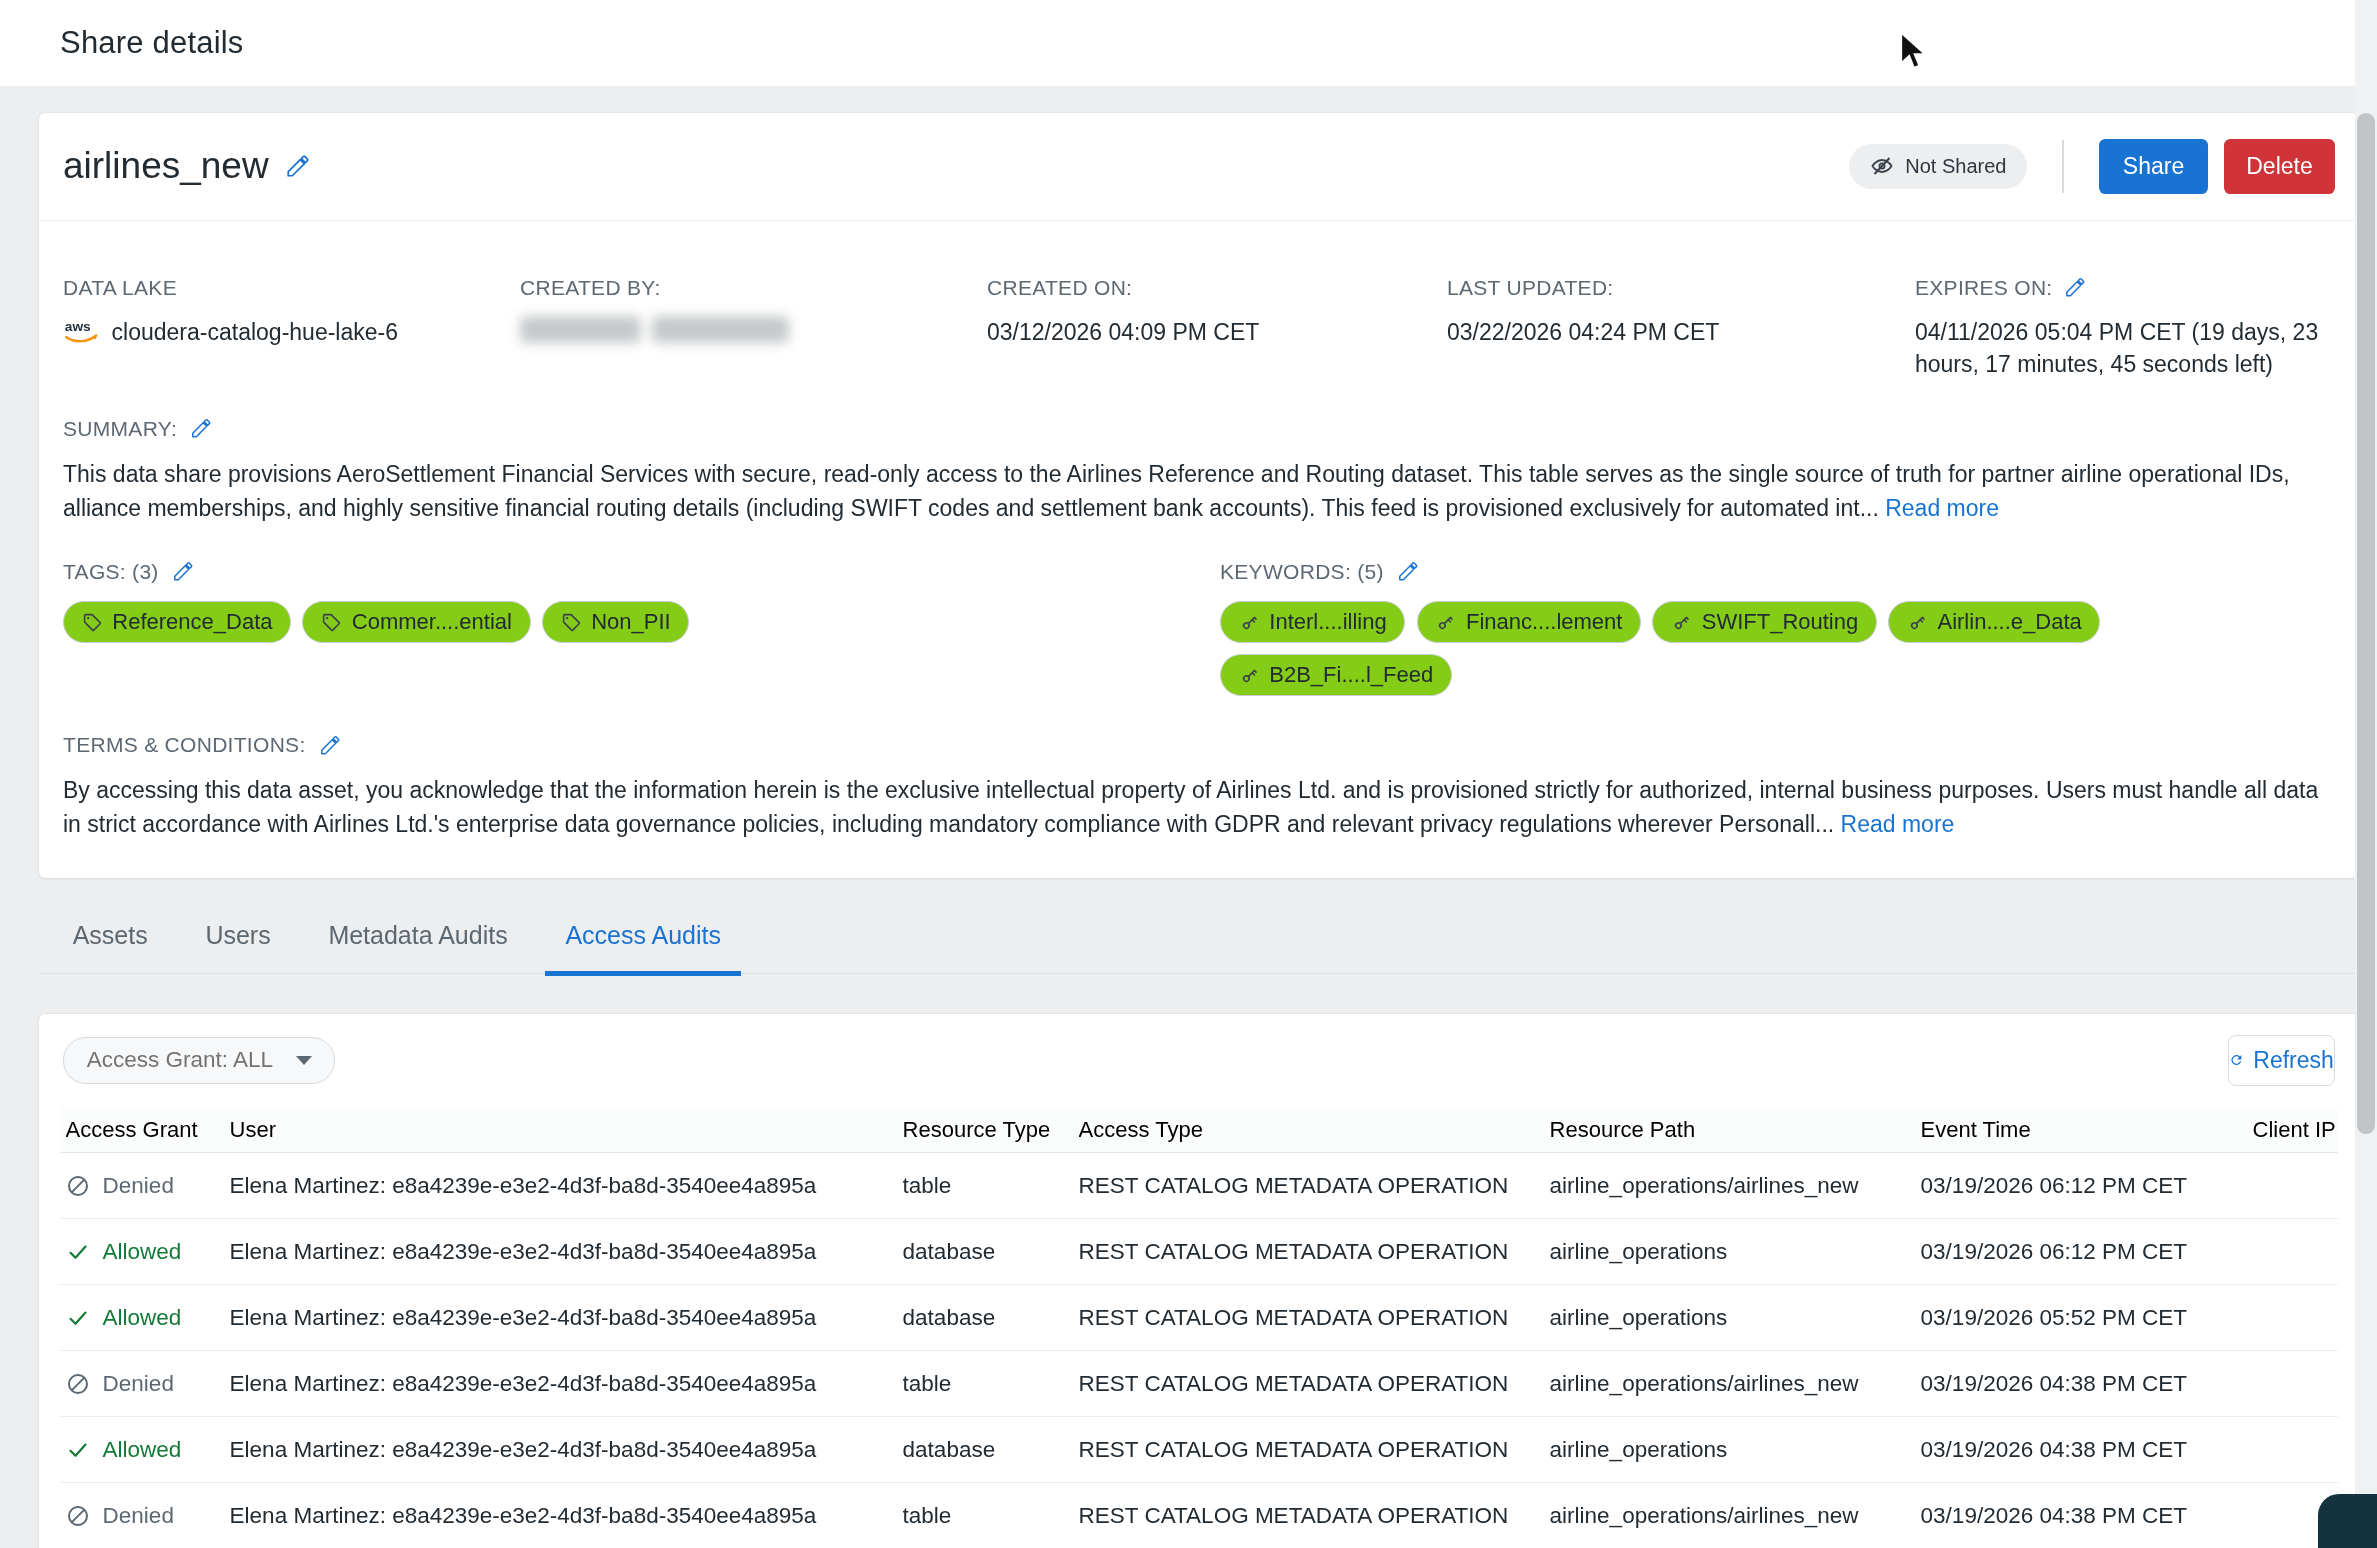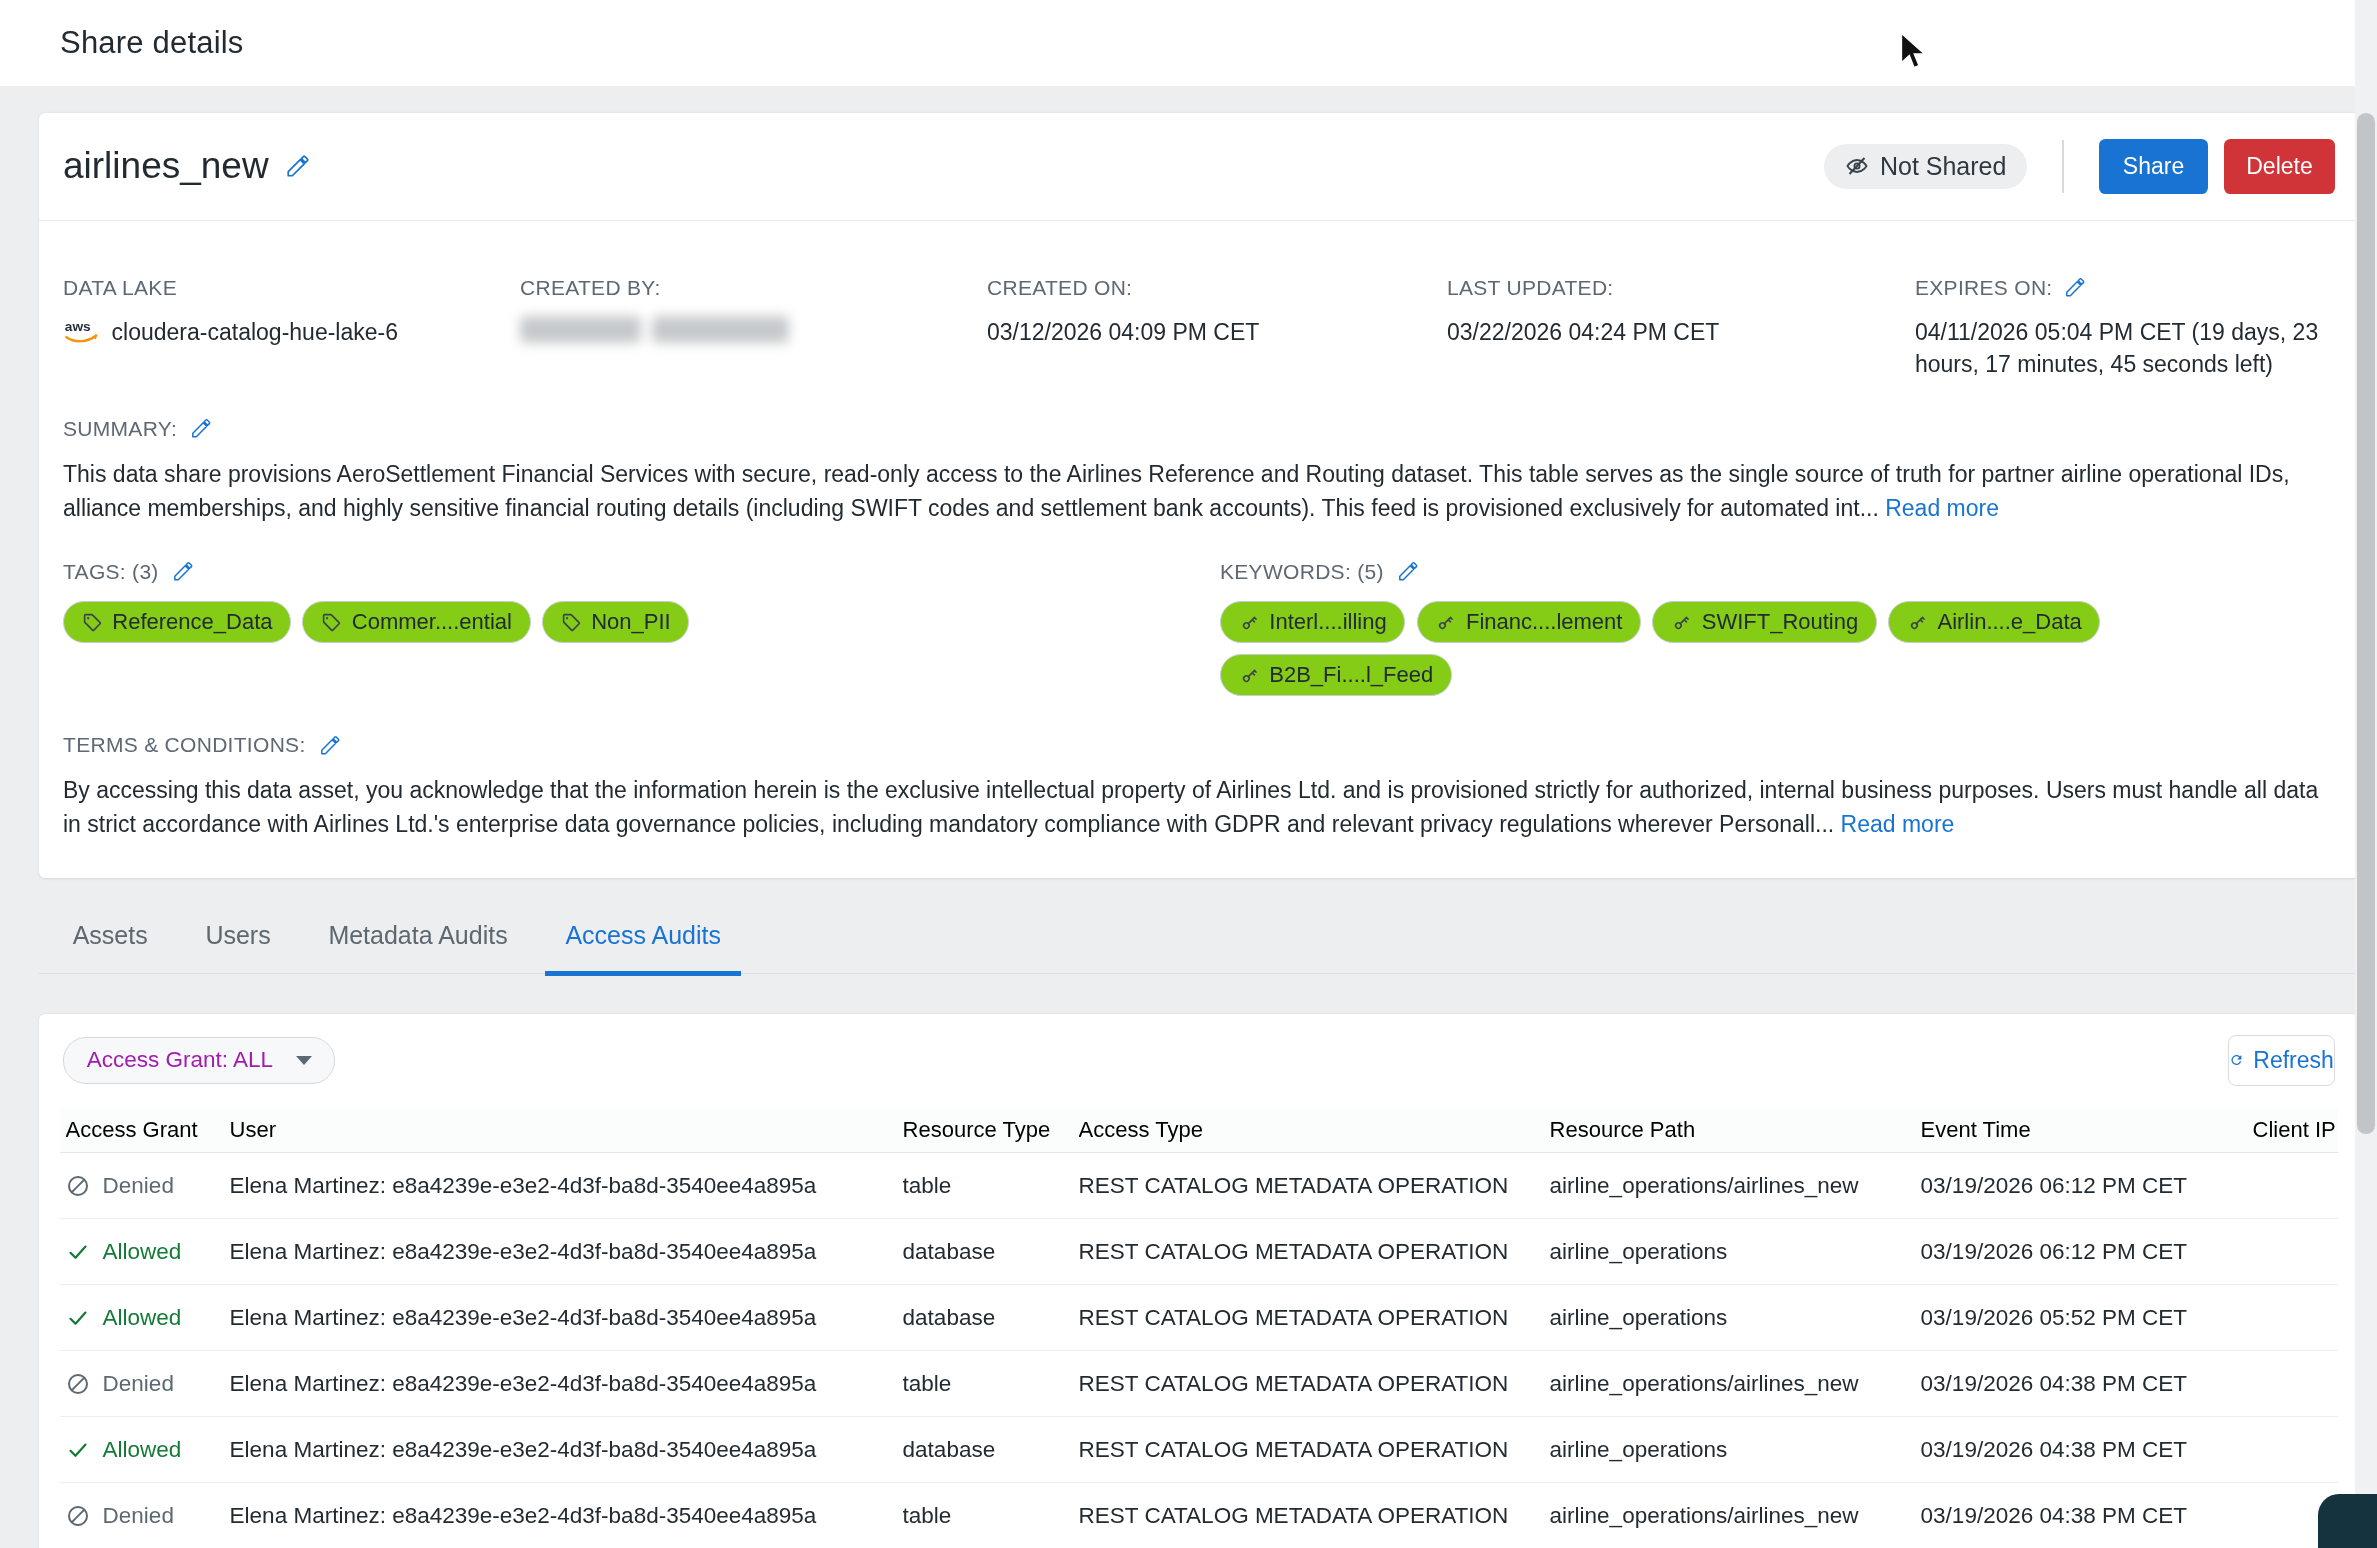--- a/index.html
+++ b/index.html
@@ -15,21 +15,21 @@
   
   .content { padding:26.5px 19.3px 0 39px; }
   .card { background:#fff; border-radius:6.4px; box-shadow:0 0.8px 2.4px rgba(0,0,0,.10); width:2320px; }
   
   .card1-header { height:108px; display:flex; align-items:center; justify-content:space-between; padding:0 24px; border-bottom:1.6px solid #eaecee; }
   .title-wrap { display:flex; align-items:center; gap:16px; }
   .share-name { font-size:37px; font-weight:400; color:#222b32; }
   .pencil { width:26px; height:26px; color:#1873d3; cursor:pointer; }
   .pencil.small { width:22.5px; height:22.5px; }
   .hdr-right { display:flex; align-items:center; }
-  .status-pill { display:flex; align-items:center; gap:11.3px; height:45px; padding:0 21px; background:#eceef0; border-radius:22.5px; font-size:25px; color:#2f3840; }
+  .status-pill { display:flex; align-items:center; gap:11.3px; height:45px; padding:0 21px; background:#eceef0; border-radius:22.5px; font-size:20px; color:#2f3840; }
   .status-pill svg { width:24px; height:24px; color:#3a434b; }
   .vdivider { width:1.6px; height:53px; background:#d8dbde; margin:0 35px; }
   .btn { height:55px; border:none; border-radius:6.4px; font-size:23px; font-weight:500; color:#fff; cursor:pointer; font-family:inherit; }
   .btn-share { width:109px; background:#1873d3; margin-right:16px; }
   .btn-delete { width:111px; background:#d13438; }
   
   .card1-body { padding:31px 24px 37px 24px; }
   .meta-row { display:flex; }
   .meta-col { flex:none;margin-top:24px; }
   .meta-col.c1 { width:457px; } .meta-col.c2 { width:467px; } .meta-col.c3 { width:460px; } .meta-col.c4 { width:468px; } .meta-col.c5 { width:434px; }
@@ -49,21 +49,21 @@
   .chip { display:flex; align-items:center; gap:9.6px; height:42px; padding:0 17.7px; background:#84cc16; border:1.6px solid #c8ccd0; border-radius:21px; font-size:22px; color:#222b32; }
   .chip svg { width:21px; height:21px; color:#3a434b; flex:none; }
   
   .tabs { margin:43px 19.3px 0 39px; width:2320px; display:flex; padding-left:13.7px; border-bottom:1.6px solid #dcdfe2; }
   .tab { position:relative; font-size:25px; color:#5c6770; padding:0 20px 22.5px 20px; margin-right:17.7px; cursor:pointer; }
   .tab.active { color:#1873d3; }
   .tab.active::after { content:""; position:absolute; left:0; right:0; bottom:-3.2px; height:5.6px; background:#1873d3; }
   
   .card2 { margin-top:20px; height:812px; padding:19.3px 21px; }
   .toolbar { display:flex; align-items:center; justify-content:space-between; padding:1.6px 3.2px; }
-  .filter-pill { display:flex; align-items:center; height:47px; padding:0 22.5px; border:1.6px solid #d5d9dc; background:#f7f8f9; border-radius:23px; font-size:22.5px; color:#a21caf; cursor:pointer; }
+  .filter-pill { display:flex; align-items:center; height:47px; padding:0 22.5px; border:1.6px solid #d5d9dc; background:#f7f8f9; border-radius:23px; font-size:22.5px; color:#737373; cursor:pointer; }
   .caret { width:0; height:0; border-left:8px solid transparent; border-right:8px solid transparent; border-top:9.6px solid #5d6873; margin-left:22.5px; }
   .btn-refresh { display:flex; align-items:center; justify-content:center; gap:9.6px; width:107px; height:51px; background:#fff; border:1.6px solid #d8dbde; border-radius:8px; font-size:23px; color:#1873d3; cursor:pointer; font-family:inherit; }
   .btn-refresh svg { width:24px; height:24px; }
   
   .table { margin-top:21px; }
   .thead, .trow { display:grid; grid-template-columns:164px 673px 176px 471px 371px 332px 1fr; align-items:center; padding-left:5.6px; }
   .thead { height:45px; background:#fbfcfc; border-bottom:1.6px solid #e3e6e8; font-size:22px; font-weight:400; color:#000000; }
   .trow { height:66px; border-bottom:1.6px solid #ecedef; font-size:22.5px; color:#222b32; }
   .cell { padding-right:13px; white-space:nowrap; overflow:hidden; }
   .c-grant { display:flex; align-items:center; gap:13px; }

